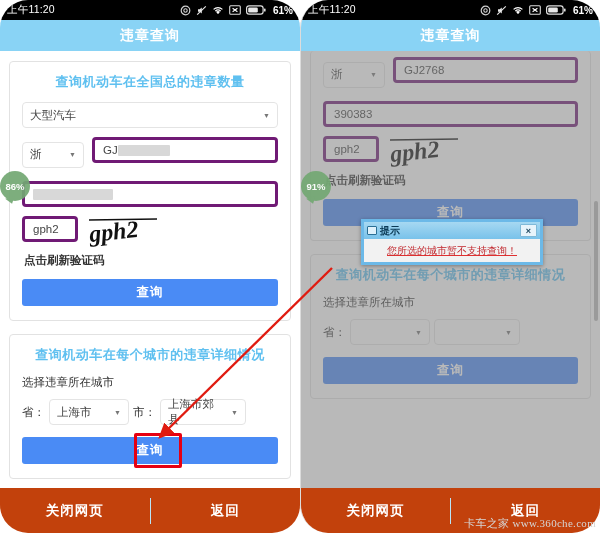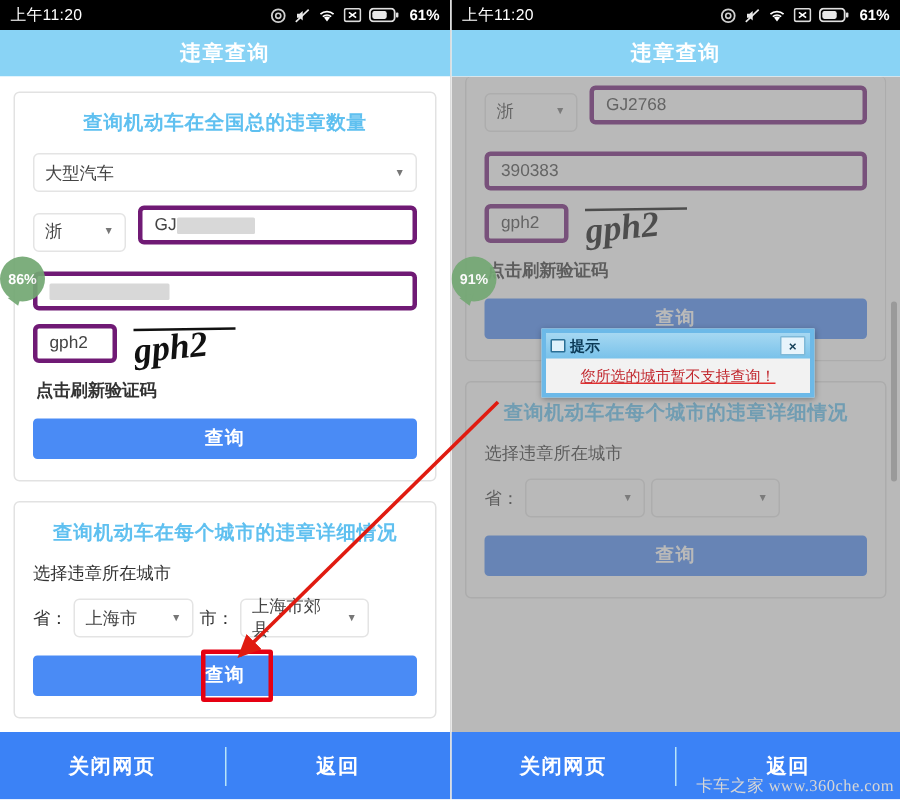--- a/index.html
+++ b/index.html
@@ -4,21 +4,21 @@
 <style>
   * { box-sizing: border-box; margin: 0; padding: 0; }
   html, body {
     width: 600px; height: 533px;
     font-family: "Liberation Sans", "DejaVu Sans", sans-serif;
     background: #ffffff;
     overflow: hidden;
   }
   .screens { display: flex; width: 600px; height: 533px; }
   .panel { width: 300px; height: 533px; position: relative; overflow: hidden;
-           display: flex; flex-direction: column; background: #fff; }
+           display: flex; flex-direction: column; background: #fff; border-radius: 28px; }
   .panel.right { border-left: 1px solid #dcdcdc; }
 
   
   .statusbar {
     height: 20px; background: #000; color: #fff;
     display: flex; align-items: center; justify-content: space-between;
     padding: 0 7px; font-size: 10px; flex: 0 0 20px;
   }
   .sb-time { font-size: 10.5px; letter-spacing: .2px; }
   .sb-icons { display: flex; align-items: center; gap: 5px; }
@@ -88,21 +88,21 @@
   }
 
   .sub-label { font-size: 11.5px; color: #333; margin-bottom: 9px; }
   .city-row { display: flex; align-items: center; gap: 4px; margin-bottom: 12px; }
   .city-row .lbl { font-size: 11.5px; color: #333; }
   .sel-city { width: 80px; }
   .sel-city2 { width: 86px; }
 
   
   .bottombar {
-    flex: 0 0 45px; height: 45px; background: #3b82f6;
+    flex: 0 0 45px; height: 45px; background: #c2410c;
     display: flex; align-items: center; color: #ffffff;
     font-size: 13.5px; font-weight: bold;
   }
   .bottombar .bb {
     flex: 1; text-align: center; letter-spacing: 1px;
   }
   .bottombar .divider { width: 1px; height: 26px; background: #b8e4f8; }
 
   
   .badge {

